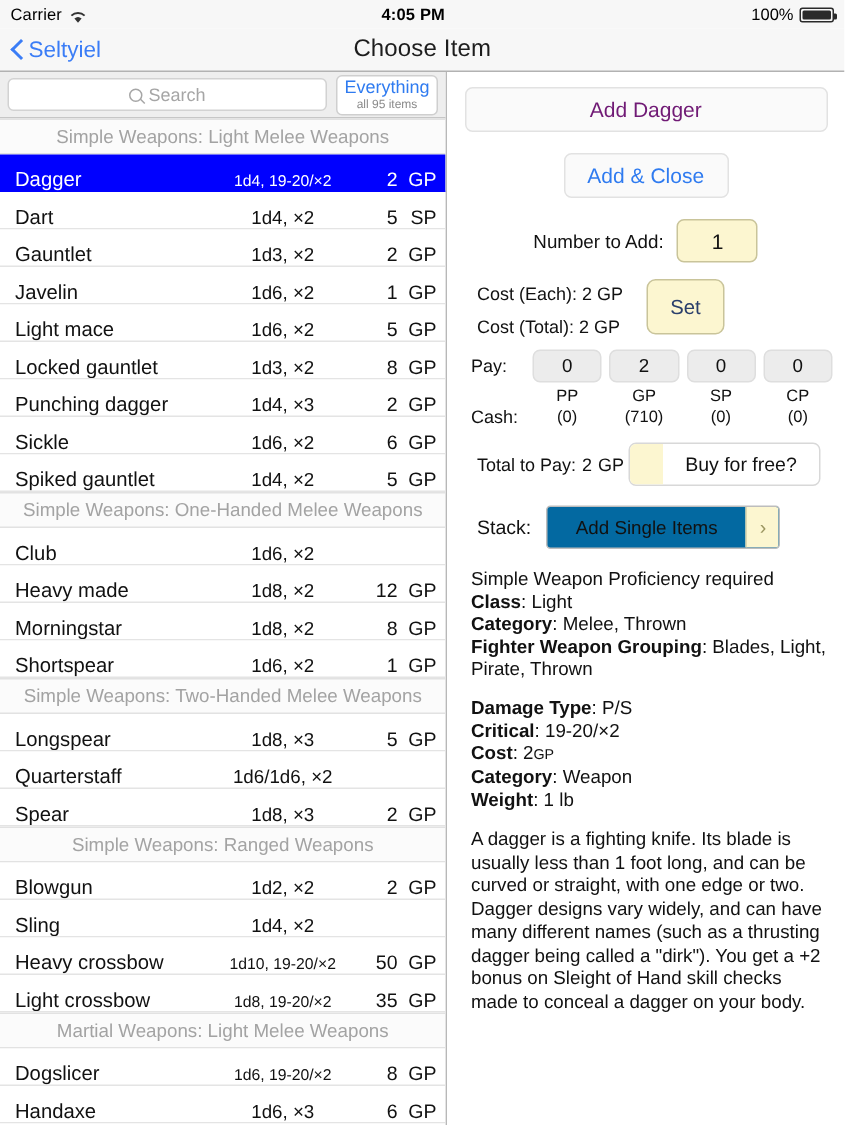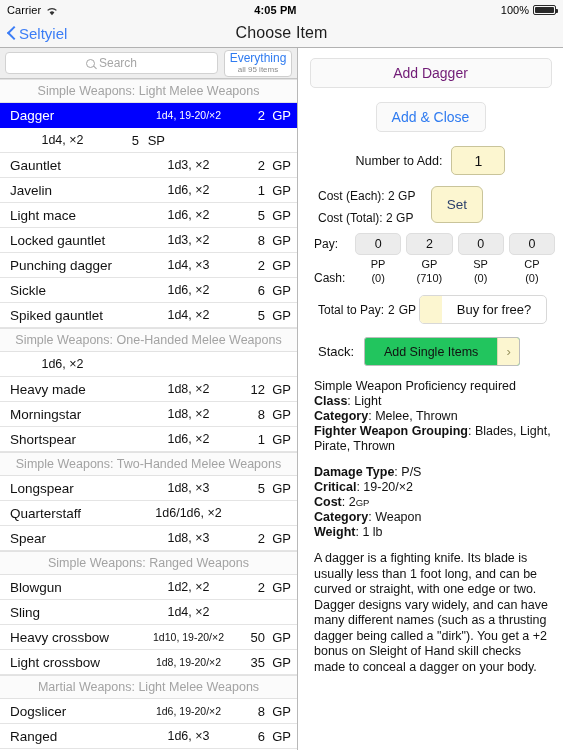--- a/index.html
+++ b/index.html
@@ -119,21 +119,21 @@
   .list { flex: 1 1 auto; overflow: hidden; }
   .sec-header {
     height: 24px; background: #fbfbfb;
     display: flex; align-items: center; justify-content: center;
     color: #a3a3a3; font-size: 12.5px;
     border-bottom: 1px solid #e2e2e2;
     border-top: 1px solid #e2e2e2;
   }
   .row {
     height: 25px;
-    display: flex; align-items: center;
+    display: flex; align-items: flex-end;
     padding: 0 6px 0 10px;
     border-bottom: 1px solid #e4e4e4;
     font-size: 13.5px; color: #111; cursor: pointer;
     background: #fff;
   }
   .row.sel { background: #0000ff; color: #fff; border-bottom-color: #0000ff; }
   .row .r-name { flex: 1 1 auto; white-space: nowrap; overflow: hidden; }
   .row .r-dmg {
     width: 105px; text-align: center; font-size: 12.5px;
     white-space: nowrap;
@@ -216,21 +216,21 @@
   }
 
   .stack-row {
     display: flex; align-items: center; gap: 10px;
     margin-top: 12px; padding-left: 12px;
   }
   .stack-label { font-size: 13px; color: #111; }
   .stack-btn {
     display: flex; align-items: stretch; height: 29px; width: 156px;
     border: 1px solid #bdbdbd; border-radius: 3px; overflow: hidden;
-    background: #22c55e; cursor: pointer;
+    background: #0369a1; cursor: pointer;
   }
   .stack-text {
     flex: 1 1 auto; display: flex; align-items: center; justify-content: center;
     font-size: 12.5px; color: #111;
   }
   .stack-arrow {
     width: 22px; background: #fcf6d0;
     display: flex; align-items: center; justify-content: center;
     font-size: 13px; color: #9a9560; border-left: 1px solid #ddd8b0;
   }
@@ -293,20 +293,21 @@
 
       <div class="list" id="item-list">
           <div class="sec-header">Simple Weapons: Light Melee Weapons</div>
           <div class="row sel">
             <span class="r-name">Dagger</span>
             <span class="r-dmg sm">1d4, 19-20/×2</span>
             <span class="r-amt">2</span>
             <span class="r-cur">GP</span>
           </div>
           <div class="row">
+            <span class="r-name">Dart</span>
             <span class="r-dmg">1d4, ×2</span>
             <span class="r-amt">5</span>
             <span class="r-cur">SP</span>
           </div>
           <div class="row">
             <span class="r-name">Gauntlet</span>
             <span class="r-dmg">1d3, ×2</span>
             <span class="r-amt">2</span>
             <span class="r-cur">GP</span>
           </div>
@@ -341,20 +342,21 @@
             <span class="r-cur">GP</span>
           </div>
           <div class="row">
             <span class="r-name">Spiked gauntlet</span>
             <span class="r-dmg">1d4, ×2</span>
             <span class="r-amt">5</span>
             <span class="r-cur">GP</span>
           </div>
           <div class="sec-header">Simple Weapons: One-Handed Melee Weapons</div>
           <div class="row">
+            <span class="r-name">Club</span>
             <span class="r-dmg">1d6, ×2</span>
             <span class="r-amt"></span>
             <span class="r-cur"></span>
           </div>
           <div class="row">
             <span class="r-name">Heavy made</span>
             <span class="r-dmg">1d8, ×2</span>
             <span class="r-amt">12</span>
             <span class="r-cur">GP</span>
           </div>
@@ -415,21 +417,21 @@
             <span class="r-cur">GP</span>
           </div>
           <div class="sec-header">Martial Weapons: Light Melee Weapons</div>
           <div class="row">
             <span class="r-name">Dogslicer</span>
             <span class="r-dmg sm">1d6, 19-20/×2</span>
             <span class="r-amt">8</span>
             <span class="r-cur">GP</span>
           </div>
           <div class="row">
-            <span class="r-name">Ranged</span>
+            <span class="r-name">Handaxe</span>
             <span class="r-dmg">1d6, ×3</span>
             <span class="r-amt">6</span>
             <span class="r-cur">GP</span>
           </div>
           <div class="row"></div>
         </div>
     </div>
 
     <div class="right-pane">
 

